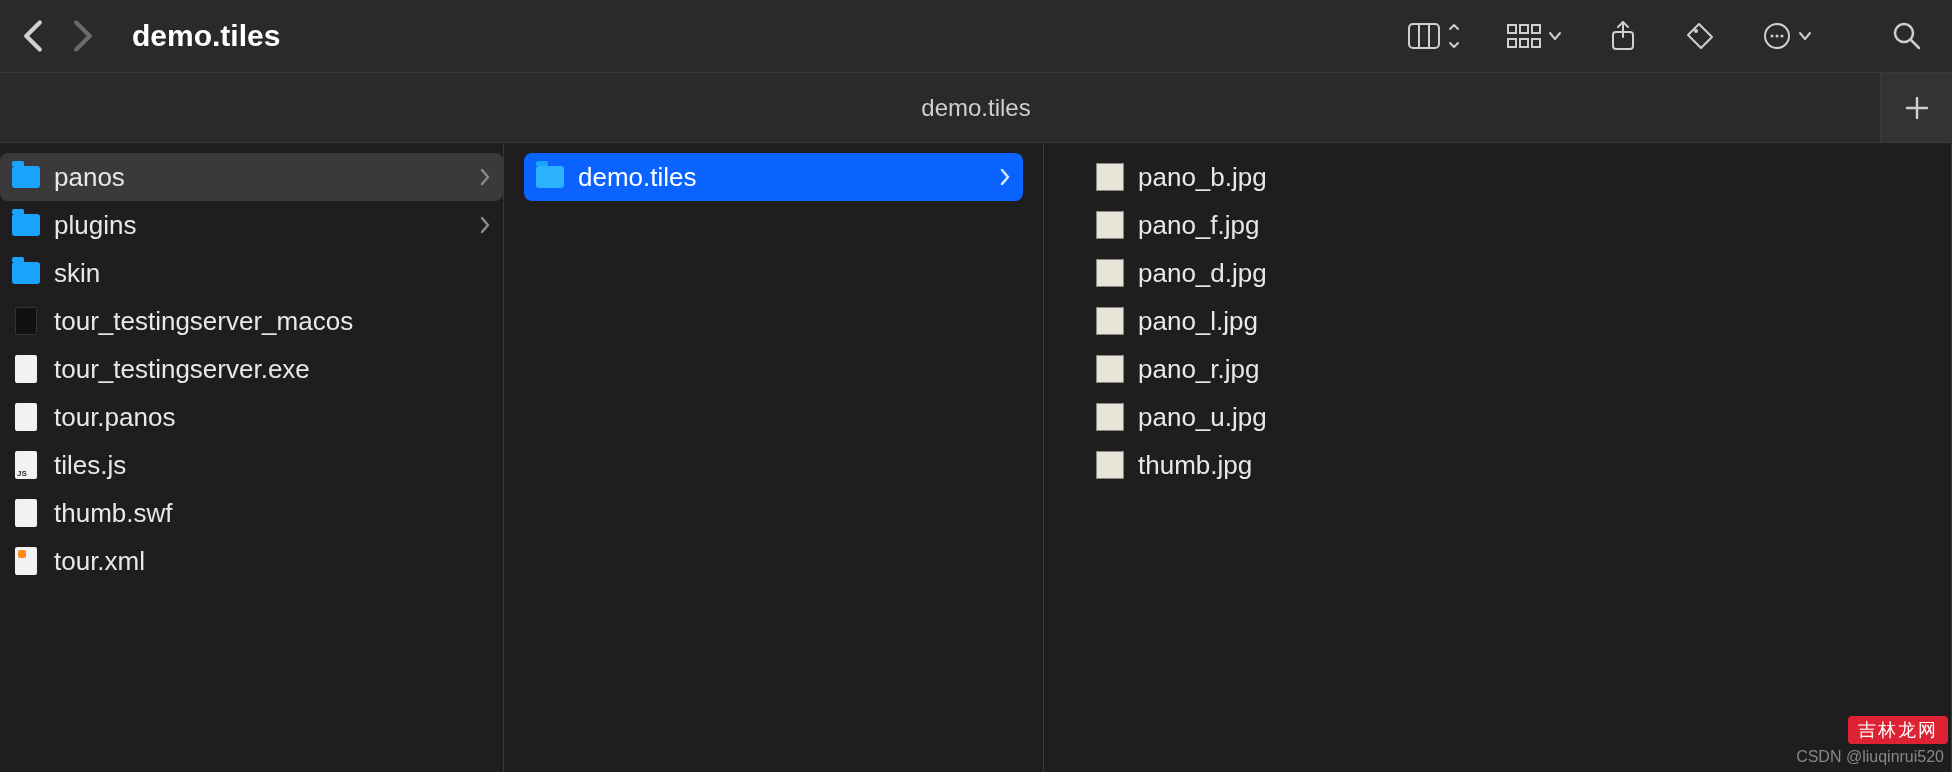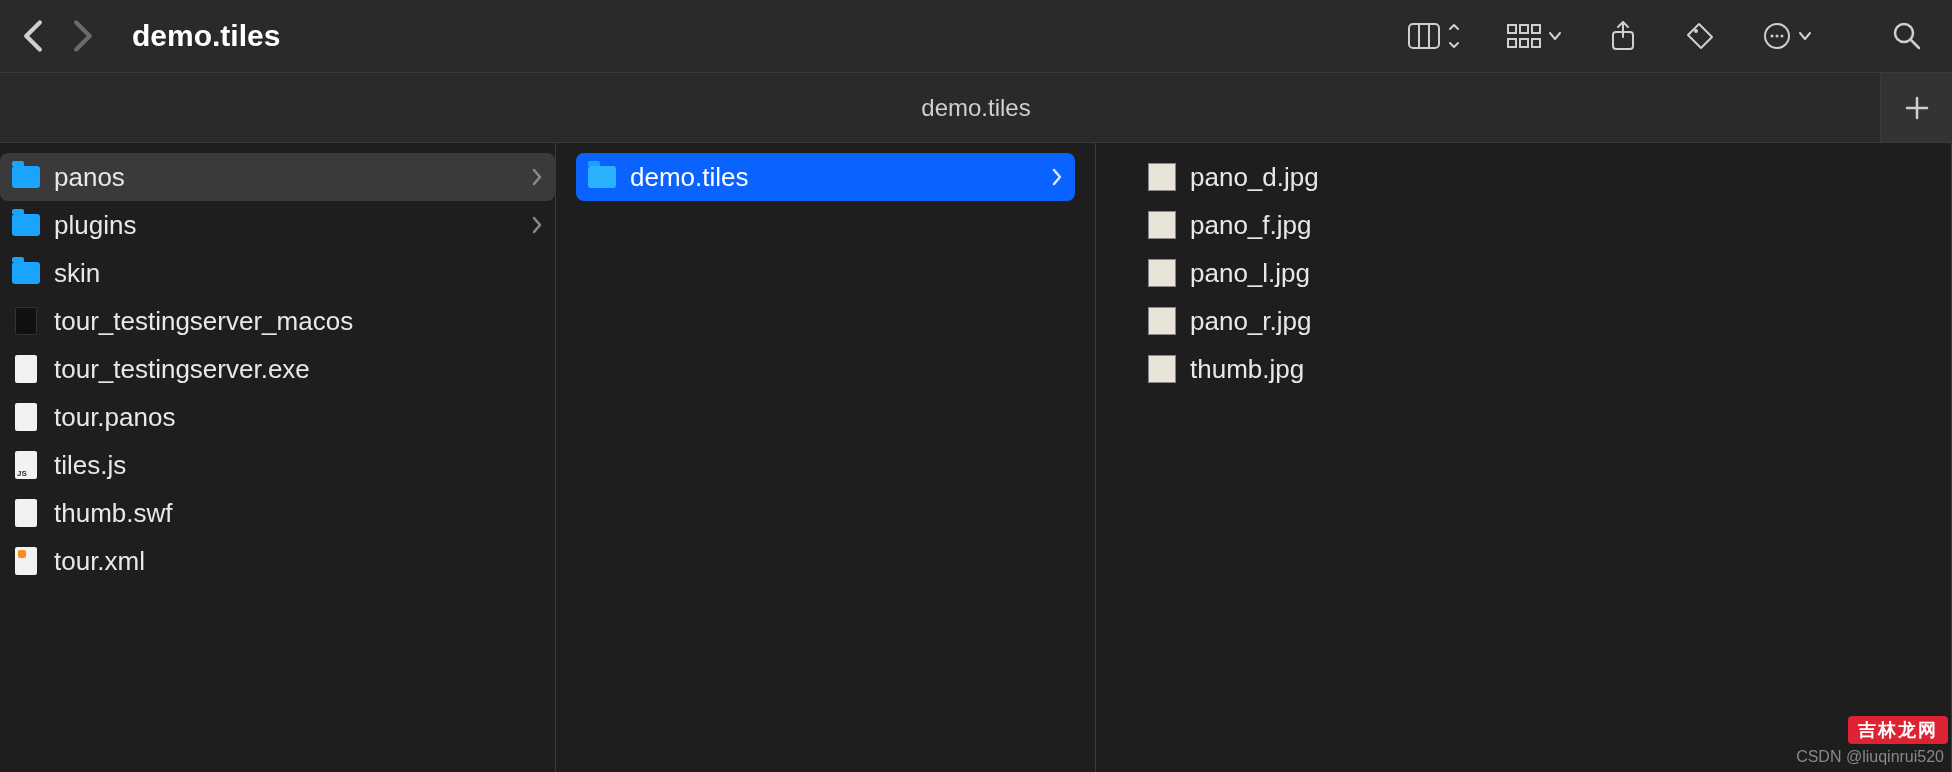--- a/index.html
+++ b/index.html
@@ -16,21 +16,21 @@
   .icon-btn { display: flex; align-items: center; justify-content: center; color: #cfcfcf; cursor: pointer; }
   .icon-btn svg { display: block; }
 
   .pathbar { height: 70px; background: #2a2a2a; display: flex; align-items: center; border-top: 1px solid #3a3a3a; position: relative; }
   .pathbar .crumb { position: absolute; left: 50%; transform: translateX(-50%); font-size: 24px; color: #cfcfcf; }
   .add-tab { position: absolute; right: 0; top: 0; height: 100%; width: 72px; background: #333; display:flex; align-items:center; justify-content:center; border-left:1px solid #3a3a3a; }
   .add-tab svg { color:#cfcfcf; }
 
   .columns { flex: 1; display: flex; background: #1e1e1e; border-top: 1px solid #3a3a3a; }
   .col { border-right: 1px solid #3a3a3a; padding-top: 10px; }
-  .col1 { width: 556px; }
+  .col1 { width: 504px; }
   .col2 { width: 540px; padding-left: 20px; padding-right: 20px; }
   .col3 { flex: 1; padding-left: 40px; }
 
   .row { height: 48px; display: flex; align-items: center; padding: 0 12px; font-size: 26px; color: #e8e8e8; border-radius: 8px; cursor: default; gap: 14px; }
   .row .chev { margin-left: auto; color: #8a8a8a; }
   .row.sel-dim { background: #3a3a3a; }
   .row.sel-bright { background: #0a63ff; color: #fff; }
   .row.sel-bright .chev { color: #dbe7ff; }
 
   .ficon { width: 28px; height: 28px; display:flex; align-items:center; justify-content:center; flex-shrink:0; }
@@ -38,21 +38,21 @@
   .folder::before { content:""; position:absolute; top:-5px; left:0; width:12px; height:5px; background:#1aa3ff; border-radius:2px 2px 0 0; }
   .folder.bright { background:#2bb2ff; }
   .file-generic { width: 22px; height: 28px; background:#f2f2f2; border-radius:2px; position:relative; }
   .file-generic.term { background:#111; border:1px solid #333; }
   .file-generic.js::after { content:"JS"; position:absolute; bottom:1px; left:2px; font-size:8px; color:#333; font-weight:bold; }
   .file-generic.xml::after { content:""; position:absolute; top:3px; left:3px; width:8px; height:8px; background:#ff8c1a; border-radius:2px; }
   .thumb { width:28px; height:28px; background:#e8e4d8; border:1px solid #888; }
   .thumb.tall { width:12px; height:28px; }
 
   .watermark { position:absolute; right:8px; bottom:6px; font-size:16px; color:#888; }
-  .wm-red { position:absolute; right:4px; bottom:28px; background:#d23; color:#fff; font-size:18px; padding:2px 10px; border-radius:4px; font-weight:bold; letter-spacing:2px;}
+  .wm-red { position:absolute; right:4px; bottom:28px; background:#d23; color:#fff; font-size:18px; padding:2px 10px; border-radius:4px; font-weight:normal; letter-spacing:2px;}
 </style>
 </head>
 <body>
 
 <div class="window">
 
   <div class="titlebar">
     <div class="nav">
       <span class="icon-btn">
         <svg width="22" height="34" viewBox="0 0 12 20">
@@ -200,39 +200,51 @@
           <span class="chev"><svg width="12" height="18" viewBox="0 0 12 18">
               <path d="M3 2 L9 9 L3 16" stroke="#dbe7ff" stroke-width="2.5" fill="none" stroke-linecap="round" stroke-linejoin="round"></path>
             </svg></span>
         </div>
       </div>
     <div class="col col3" id="col3">
         <div class="row">
           <span class="ficon">
             <span class="thumb"></span>
           </span>
+          <span>pano_b.jpg</span>
+        </div>
+        <div class="row">
+          <span class="ficon">
+            <span class="thumb"></span>
+          </span>
+          <span>pano_f.jpg</span>
+        </div>
+        <div class="row">
+          <span class="ficon">
+            <span class="thumb"></span>
+          </span>
           <span>pano_d.jpg</span>
         </div>
         <div class="row">
           <span class="ficon">
             <span class="thumb"></span>
           </span>
-          <span>pano_f.jpg</span>
-        </div>
-        <div class="row">
-          <span class="ficon">
-            <span class="thumb"></span>
-          </span>
           <span>pano_l.jpg</span>
         </div>
         <div class="row">
           <span class="ficon">
             <span class="thumb"></span>
           </span>
           <span>pano_r.jpg</span>
+        </div>
+        <div class="row">
+          <span class="ficon">
+            <span class="thumb"></span>
+          </span>
+          <span>pano_u.jpg</span>
         </div>
         <div class="row">
           <span class="ficon">
             <span class="thumb"></span>
           </span>
           <span>thumb.jpg</span>
         </div>
       </div>
   </div>
 

